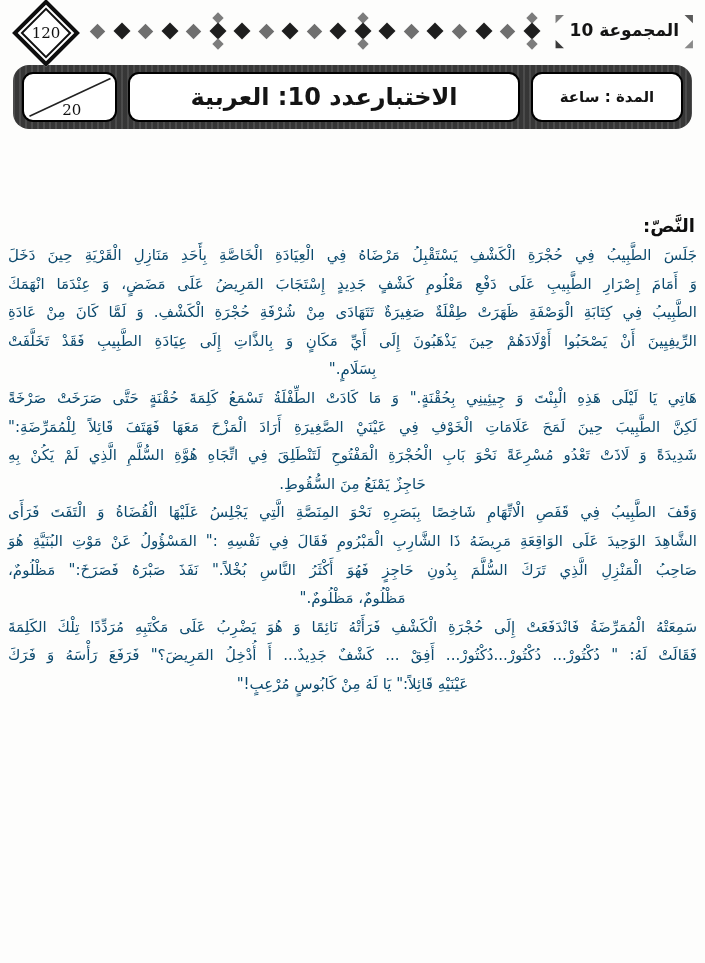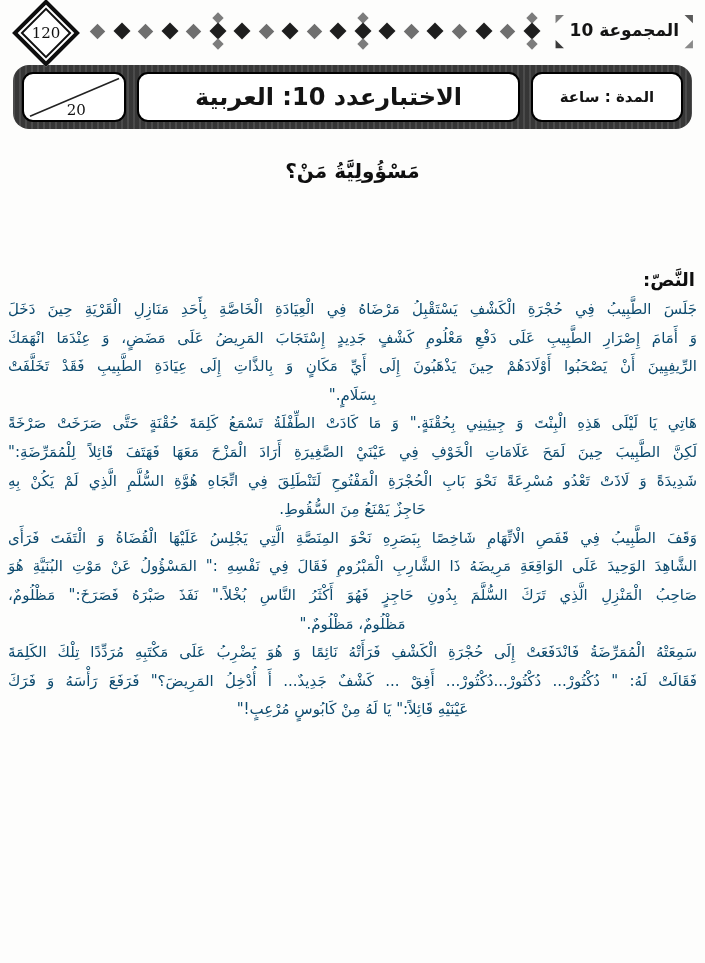--- a/index.html
+++ b/index.html
@@ -68,21 +68,21 @@
     display:flex;align-items:stretch;gap:11px;
     padding:7px 9px;
   }
   .bar-box{
     background:#fff;border:2.5px solid #000;border-radius:11px;
     display:flex;align-items:center;justify-content:center;
     box-sizing:border-box;
   }
   .duration-box{width:152px;font-weight:bold;font-size:15px;}
   .exam-title-box{flex:1;font-weight:bold;font-size:24px;}
-  .score-box{width:104px;position:relative;overflow:hidden;padding-left:6px;}
+  .score-box{width:95px;position:relative;overflow:hidden;padding-left:6px;}
   .score-box svg{position:absolute;inset:0;width:100%;height:100%;}
   .score-box .score{
     position:absolute;bottom:1px;left:50%;transform:translateX(-38%);
     font-family:"DejaVu Serif",serif;font-size:15px;color:#111;
   }
   
   .doc-title{
     margin:30px 0 0 0;
     text-align:center;
     font-size:20px;font-weight:bold;color:#0f0f0f;
@@ -162,30 +162,30 @@
       <span>الاختبارعدد 10: العربية</span>
     </div>
     <div class="bar-box score-box">
       <svg viewBox="0 0 100 50" preserveAspectRatio="none">
         <line x1="6" y1="46" x2="95" y2="5" stroke="#222" stroke-width="1.6" vector-effect="non-scaling-stroke"></line>
       </svg>
       <span class="score">20</span>
     </div>
   </div>
 
-  <div class="doc-title">مَسْؤُولِيَّةُ مَنْ؟</div>
 
   <div class="section-label">النَّصّ:</div>
 
   <div class="text-body">
       <div class="para">
         <div class="tline fill">جَلَسَ الطَّبِيبُ فِي حُجْرَةِ الْكَشْفِ يَسْتَقْبِلُ مَرْضَاهُ فِي الْعِيَادَةِ الْخَاصَّةِ بِأَحَدِ مَنَازِلِ الْقَرْيَةِ حِينَ دَخَلَ</div>
       </div>
       <div class="para">
         <div class="tline fill">وَ أَمَامَ إِصْرَارِ الطَّبِيبِ عَلَى دَفْعِ مَعْلُومِ كَشْفٍ جَدِيدٍ إِسْتَجَابَ المَرِيضُ عَلَى مَضَضٍ، وَ عِنْدَمَا انْهَمَكَ</div>
+        <div class="tline fill">الطَّبِيبُ فِي كِتَابَةِ الْوَصْفَةِ ظَهَرَتْ طِفْلَةٌ صَغِيرَةٌ تَتَهَادَى مِنْ شُرْفَةِ حُجْرَةِ الْكَشْفِ. وَ لَمَّا كَانَ مِنْ عَادَةِ</div>
         <div class="tline fill">الرِّيفِيِينَ أَنْ يَصْحَبُوا أَوْلَادَهُمْ حِينَ يَذْهَبُونَ إِلَى أَيِّ مَكَانٍ وَ بِالذَّاتِ إِلَى عِيَادَةِ الطَّبِيبِ فَقَدْ تَخَلَّفَتْ</div>
         <div class="tline last">بِسَلَامٍ."</div>
       </div>
       <div class="para">
         <div class="tline fill">هَاتِي يَا لَيْلَى هَذِهِ الْبِنْتَ وَ جِيئِينِي بِحُقْنَةٍ." وَ مَا كَادَتْ الطِّفْلَةُ تَسْمَعُ كَلِمَةَ حُقْنَةٍ حَتَّى صَرَخَتْ صَرْخَةً</div>
         <div class="tline fill">لَكِنَّ الطَّبِيبَ حِينَ لَمَحَ عَلَامَاتِ الْخَوْفِ فِي عَيْنَيْ الصَّغِيرَةِ أَرَادَ الْمَزْحَ مَعَهَا فَهَتَفَ قَائِلاً لِلْمُمَرِّضَةِ:"</div>
         <div class="tline fill">شَدِيدَةً وَ لَاذَتْ تَعْدُو مُسْرِعَةً نَحْوَ بَابِ الْحُجْرَةِ الْمَفْتُوحِ لَتَنْطَلِقَ فِي اتِّجَاهِ هُوَّةِ السُّلَّمِ الَّذِي لَمْ يَكُنْ بِهِ</div>
         <div class="tline last">حَاجِزٌ يَمْنَعُ مِنَ السُّقُوطِ.</div>
       </div>
       <div class="para">

